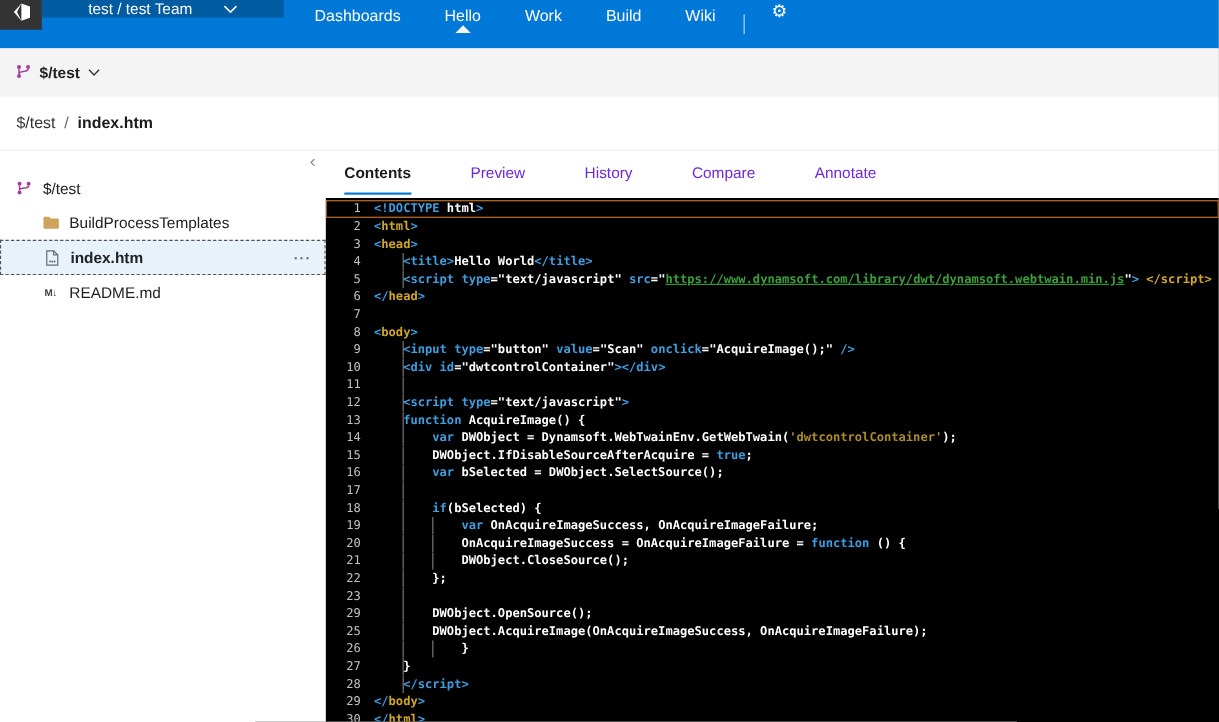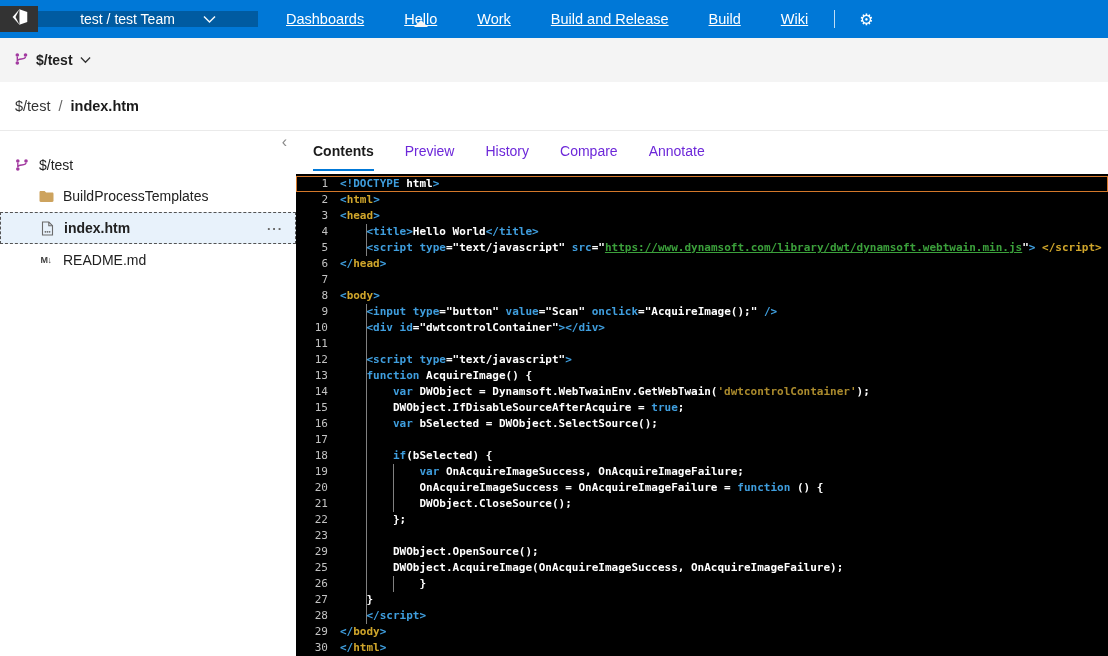--- a/index.html
+++ b/index.html
@@ -2,26 +2,26 @@
 <html><head>
 <meta charset="utf-8">
 <style>
   * { box-sizing: border-box; }
   html,body { margin:0; padding:0; }
   body {
     width:1108px; height:656px; overflow:hidden; background:#fff;
     font-family:"Liberation Sans", sans-serif; -webkit-font-smoothing:antialiased;
   }
   
-  .topbar { height:38px; background:#0078d7; display:flex; align-items:center; color:#fff; }
+  .topbar { height:44px; background:#0078d7; display:flex; align-items:flex-start; color:#fff; }
   .logo-box { width:38px; background:#333333; display:flex; align-items:center; justify-content:center; flex:none; }
   .team-strip { width:220px; background:#005ba1; display:flex; align-items:center; justify-content:center; gap:28px; flex:none; font-size:14px; cursor:default; }
   .team-strip svg { opacity:.95; }
   .topnav { display:flex; align-items:stretch; margin-left:8px; }
-  .nav-item { display:flex; align-items:center; padding:0 20px; font-size:14.5px; position:relative; cursor:default; white-space:nowrap;text-decoration:underline; }
+  .nav-item { display:flex; align-items:center; padding:7px 20px; font-size:14.5px; position:relative; cursor:default; white-space:nowrap; }
   .nav-item.active::after { content:""; position:absolute; bottom:0; left:50%; margin-left:-7px;
       border-left:7px solid transparent; border-right:7px solid transparent; border-bottom:7px solid #f4f4f4; }
   .nav-sep { width:1px; height:18px; background:rgba(255,255,255,.75); align-self:center; margin:0 14px 0 6px; }
   .gear { display:flex; align-items:center; font-size:16px; padding:0 10px; }
   
   .repo-row { height:44px; background:#f4f4f4; display:flex; align-items:center; padding-left:14px; }
   .repo-selector { display:flex; align-items:center; gap:7px; font-size:14px; font-weight:700; color:#212121; margin-right:30px; cursor:default; }
   .repo-selector .chev { color:#333; display:flex; }
   .pivot { font-size:14px; color:#424242; margin:0 17px; height:44px; line-height:42px; position:relative; cursor:default; }
   .pivot.active { color:#0078d7; }
@@ -35,21 +35,21 @@
   .sidebar { width:296px; flex:none; position:relative; padding-top:18px; background:#fff; }
   .collapse-btn { position:absolute; top:4px; right:9px; color:#8a8a8a; font-size:16px; line-height:14px; cursor:default; }
   .tree-row { height:30px; display:flex; align-items:center; gap:9px; font-size:14px; color:#212121; margin:1px 0; cursor:default; }
   .tree-row.lvl0 { padding-left:14px; }
   .tree-row.lvl1 { padding-left:38px; }
   .tree-row.selected { background:#e8f2fb; border:1px dashed #545454; height:32px; font-weight:700; position:relative; }
   .tree-row .ticon { display:flex; align-items:center; width:16px; justify-content:center; flex:none; }
   .md-glyph { font-size:9px; font-weight:700; color:#404040; letter-spacing:-.5px; font-family:"Liberation Sans",sans-serif; }
   .more-dots { position:absolute; right:12px; color:#666; font-weight:700; letter-spacing:1px; font-size:13px; }
   .main { flex:1; display:flex; flex-direction:column; min-width:0; }
-  .file-tabs { height:43px; background:#fff; display:flex; align-items:center; padding-left:17px; }
+  .file-tabs { height:43px; background:#fff; display:flex; align-items:center; padding-left:17px;gap:23px; }
   .ftab { font-size:14px; color:#6d28d9; margin-right:31px; position:relative; height:43px; line-height:41px; cursor:default; }
   .ftab.active { color:#1b1b1b; font-weight:700; }
   .ftab.active::after { content:""; position:absolute; left:0; right:0; bottom:3px; height:2px; background:#0078d7; }
   
   .editor { flex:1; background:#000; padding-top:2px; overflow:hidden;
     font-family:"DejaVu Sans Mono","Liberation Mono",monospace; font-size:11px; font-weight:700; line-height:16px; }
   .code-line { display:flex; height:16px; white-space:pre; position:relative; }
   .code-line.cur { outline:1px solid #d4782a; outline-offset:-1px; }
   .gutter { width:32px; flex:none; text-align:right; color:#c2c2c2; font-weight:400; }
   .code-text { margin-left:12px; position:relative; flex:1; overflow:hidden; }
@@ -77,21 +77,20 @@
     <span>
       <svg width="13" height="9" viewBox="0 0 13 9">
           <path d="M1 1.5 L6.5 7 L12 1.5" fill="none" stroke="#fff" stroke-width="1.5"></path>
         </svg>
     </span>
   </div>
   <div class="topnav" id="topnav">
       <div class="nav-item">Dashboards</div>
       <div class="nav-item active">Hello</div>
       <div class="nav-item">Work</div>
-      <div class="nav-item">Build and Release</div>
       <div class="nav-item">Build</div>
       <div class="nav-item">Wiki</div>
     </div>
   <div class="nav-sep"></div>
   <div class="gear">⚙</div>
 </div>
 
 <div class="repo-row">
   <div class="repo-selector">
     <span class="ticon">

